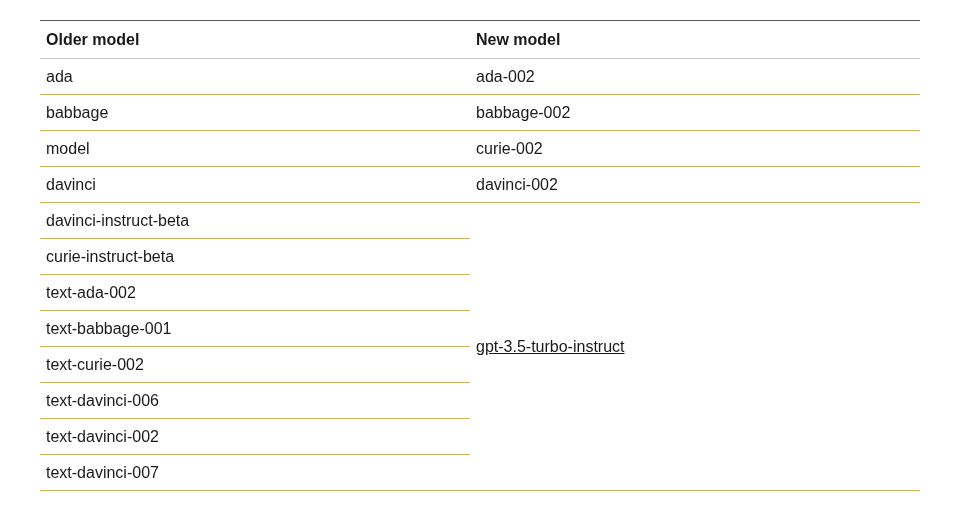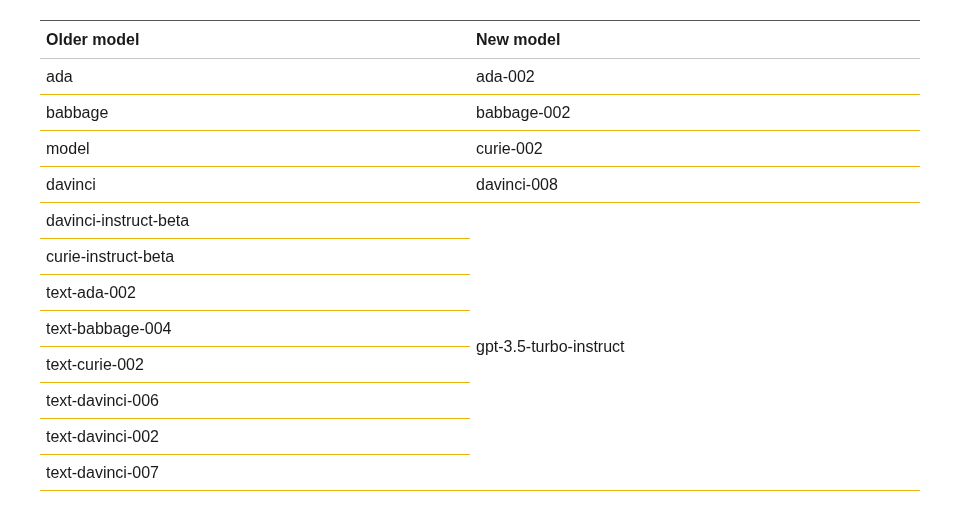--- a/index.html
+++ b/index.html
@@ -23,20 +23,21 @@
     .cell {
       padding: 9px 6px 8px 6px;
       border-bottom: 1px solid #eab308;
       vertical-align: middle;
       font-weight: 400;
     }
     .left-col { width: 430px; }
     .right-col { width: 450px; }
     .merged {
       vertical-align: middle;
+      text-decoration: underline;
     }
   </style>
 </head>
 <body>
 
 <table class="table">
   <tbody>
       <tr class="header-row">
     <td class="left-col">Older model</td>
     <td class="right-col">New model</td>
@@ -49,35 +50,35 @@
   <tr>
     <td class="cell left-col">babbage</td>
     <td class="cell right-col">babbage-002</td>
   </tr>
   <tr>
     <td class="cell left-col">model</td>
     <td class="cell right-col">curie-002</td>
   </tr>
   <tr>
     <td class="cell left-col">davinci</td>
-    <td class="cell right-col">davinci-008</td>
+    <td class="cell right-col">davinci-002</td>
   </tr>
 
   <tr>
     <td class="cell left-col">davinci-instruct-beta</td>
     <td class="cell right-col merged" rowspan="8">gpt-3.5-turbo-instruct</td>
   </tr>
   <tr>
     <td class="cell left-col">curie-instruct-beta</td>
   </tr>
   <tr>
     <td class="cell left-col">text-ada-002</td>
   </tr>
   <tr>
-    <td class="cell left-col">text-babbage-004</td>
+    <td class="cell left-col">text-babbage-001</td>
   </tr>
   <tr>
     <td class="cell left-col">text-curie-002</td>
   </tr>
   <tr>
     <td class="cell left-col">text-davinci-006</td>
   </tr>
   <tr>
     <td class="cell left-col">text-davinci-002</td>
   </tr>

